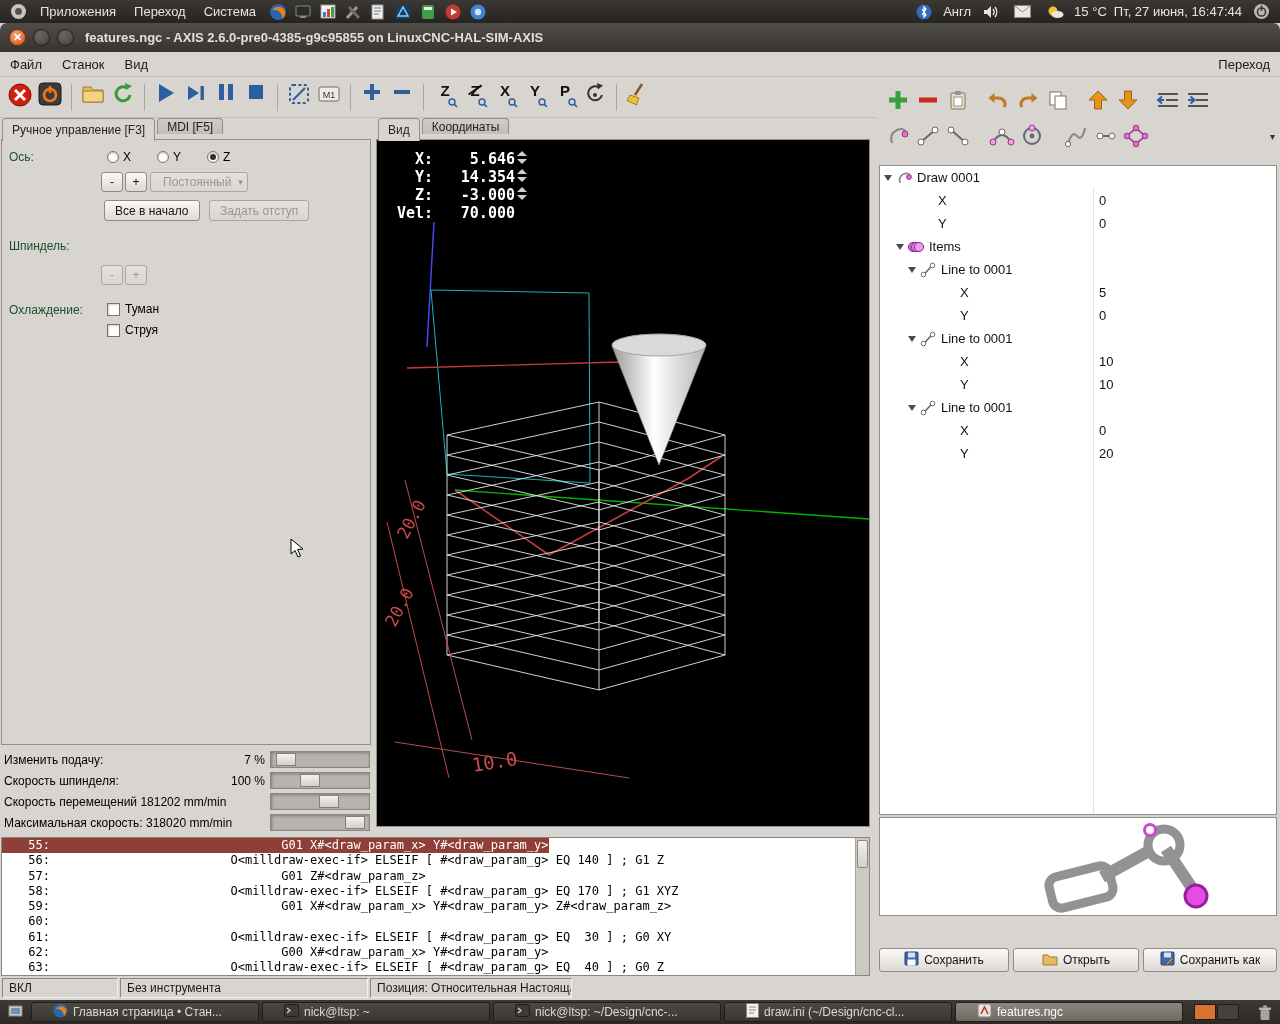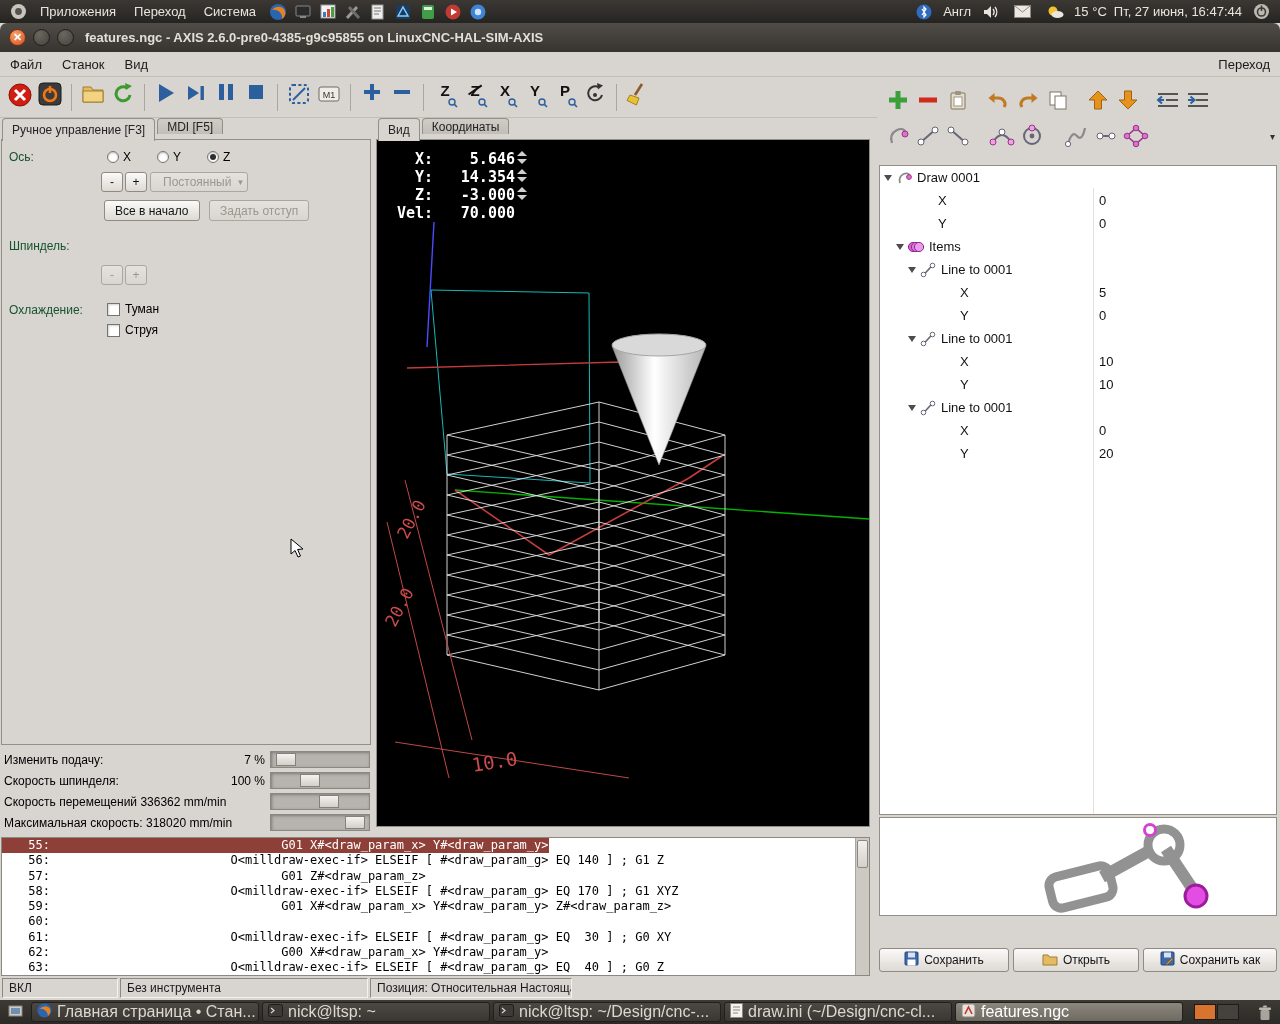--- a/index.html
+++ b/index.html
@@ -75,21 +75,21 @@
 .gl{display:block;white-space:pre}
 .gl .num{display:inline-block;width:48px;text-align:right}
 .gl.active{display:inline-block;width:max-content;background:#8e4038;color:#fff}
 .gsb{position:absolute;right:0;top:0;bottom:0;width:14px;background:#ccc8c2;border-left:1px solid #aaa59e}
 .gsb .thumb{position:absolute;left:1px;right:1px;top:2px;height:28px;background:linear-gradient(#f2f0ed,#d4d0ca);border:1px solid #8b8781;border-radius:2px}
 
 .statusbar{position:absolute;left:0;top:953px;width:1280px;height:24px;background:#d8d4d0;display:flex;align-items:center;padding:1px 2px;gap:2px}
 .scell{height:20px;display:flex;align-items:center;padding:0 6px;border:1px solid;border-color:#8b8781 #f4f2ef #f4f2ef #8b8781;white-space:nowrap;overflow:hidden;color:#1b1b1b}
 
 .taskbar{position:absolute;left:0;top:1000px;width:1280px;height:24px;background:linear-gradient(#3d3a35,#2c2a26);display:flex;align-items:center;padding:0 3px;gap:3px}
-.titem{flex:0 0 228px;height:20px;border:1px solid #211f1c;border-radius:3px;background:linear-gradient(#4c4843,#3a3732);color:#dcd8d1;display:flex;align-items:center;gap:5px;padding:0 5px;font-size:16px;white-space:nowrap;overflow:hidden}
+.titem{flex:0 0 228px;height:20px;border:1px solid #211f1c;border-radius:3px;background:linear-gradient(#4c4843,#3a3732);color:#dcd8d1;display:flex;align-items:center;gap:5px;padding:0 21px;font-size:12px;white-space:nowrap;overflow:hidden}
 .titem.on{background:linear-gradient(#8b877e,#6e6a61);color:#fff}
 .wsw{display:flex;gap:1px;margin-left:8px}
 .wsw div{width:22px;height:16px;border:1px solid #1d1b18}
 </style>
 </head>
 <body>
 
 <div id="screen">
 
   <div class="top-panel">
@@ -388,21 +388,21 @@
         </span>
     </div>
     <div class="srow" style="top:747px">
       <span class="slab">Скорость шпинделя:</span>
       <span class="sval">100 %</span>
       <span class="strough">
           <span class="sthumb" style="left:29px"></span>
         </span>
     </div>
     <div class="srow" style="top:768px">
-      <span class="slab">Скорость перемещений 336362 mm/min</span>
+      <span class="slab">Скорость перемещений 181202 mm/min</span>
       <span class="strough">
           <span class="sthumb" style="left:48px"></span>
         </span>
     </div>
     <div class="srow" style="top:789px">
       <span class="slab">Максимальная скорость: 318020 mm/min</span>
       <span class="strough">
           <span class="sthumb" style="left:74px"></span>
         </span>
     </div>

